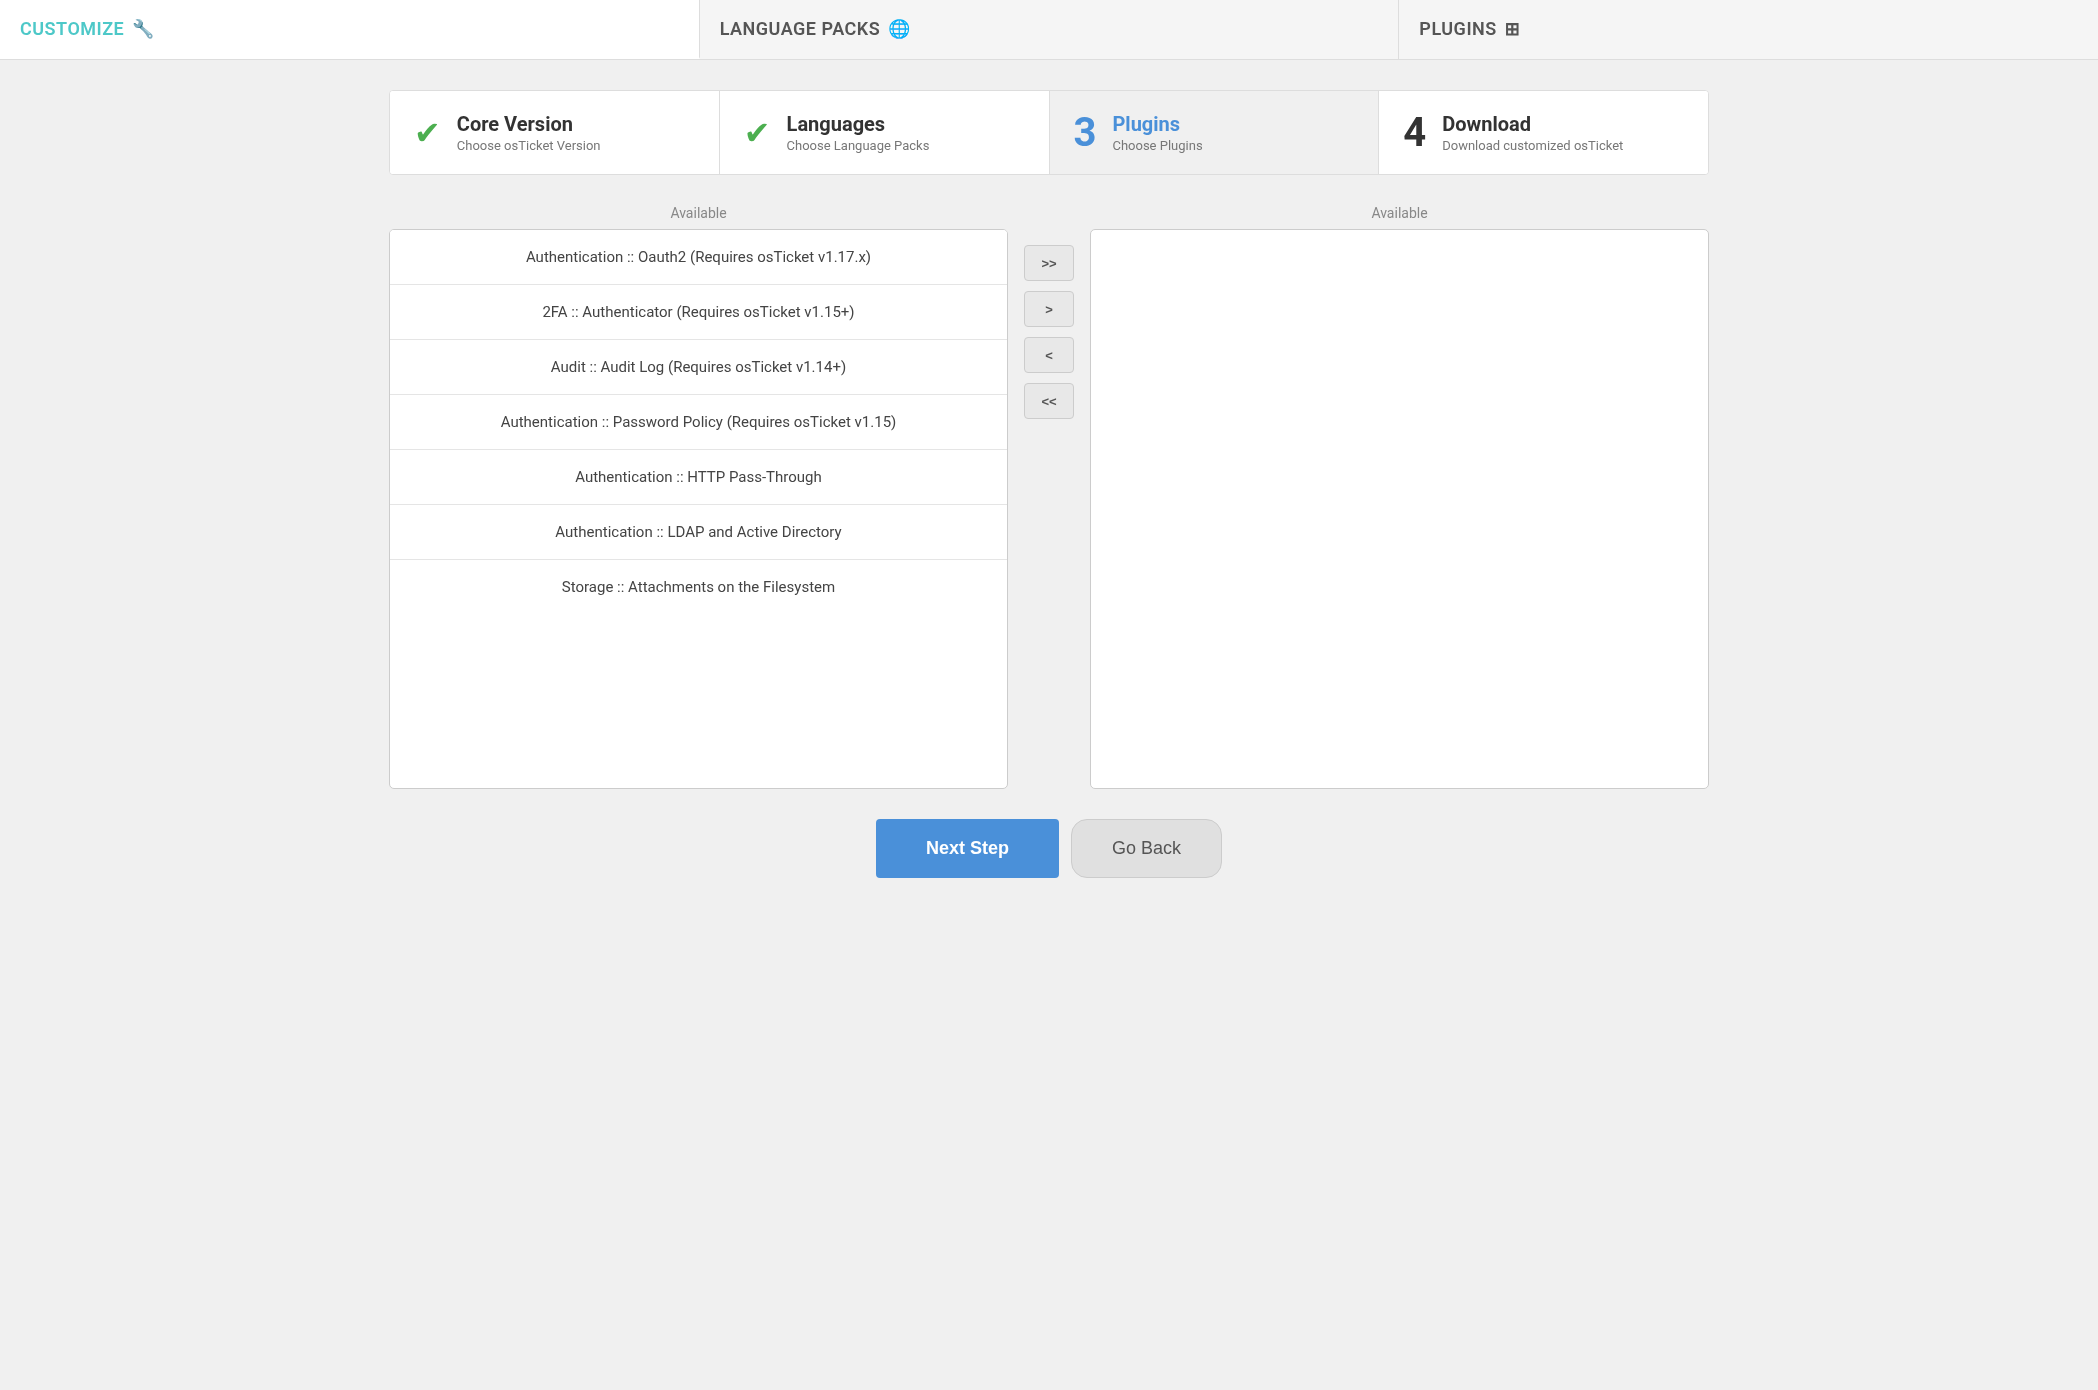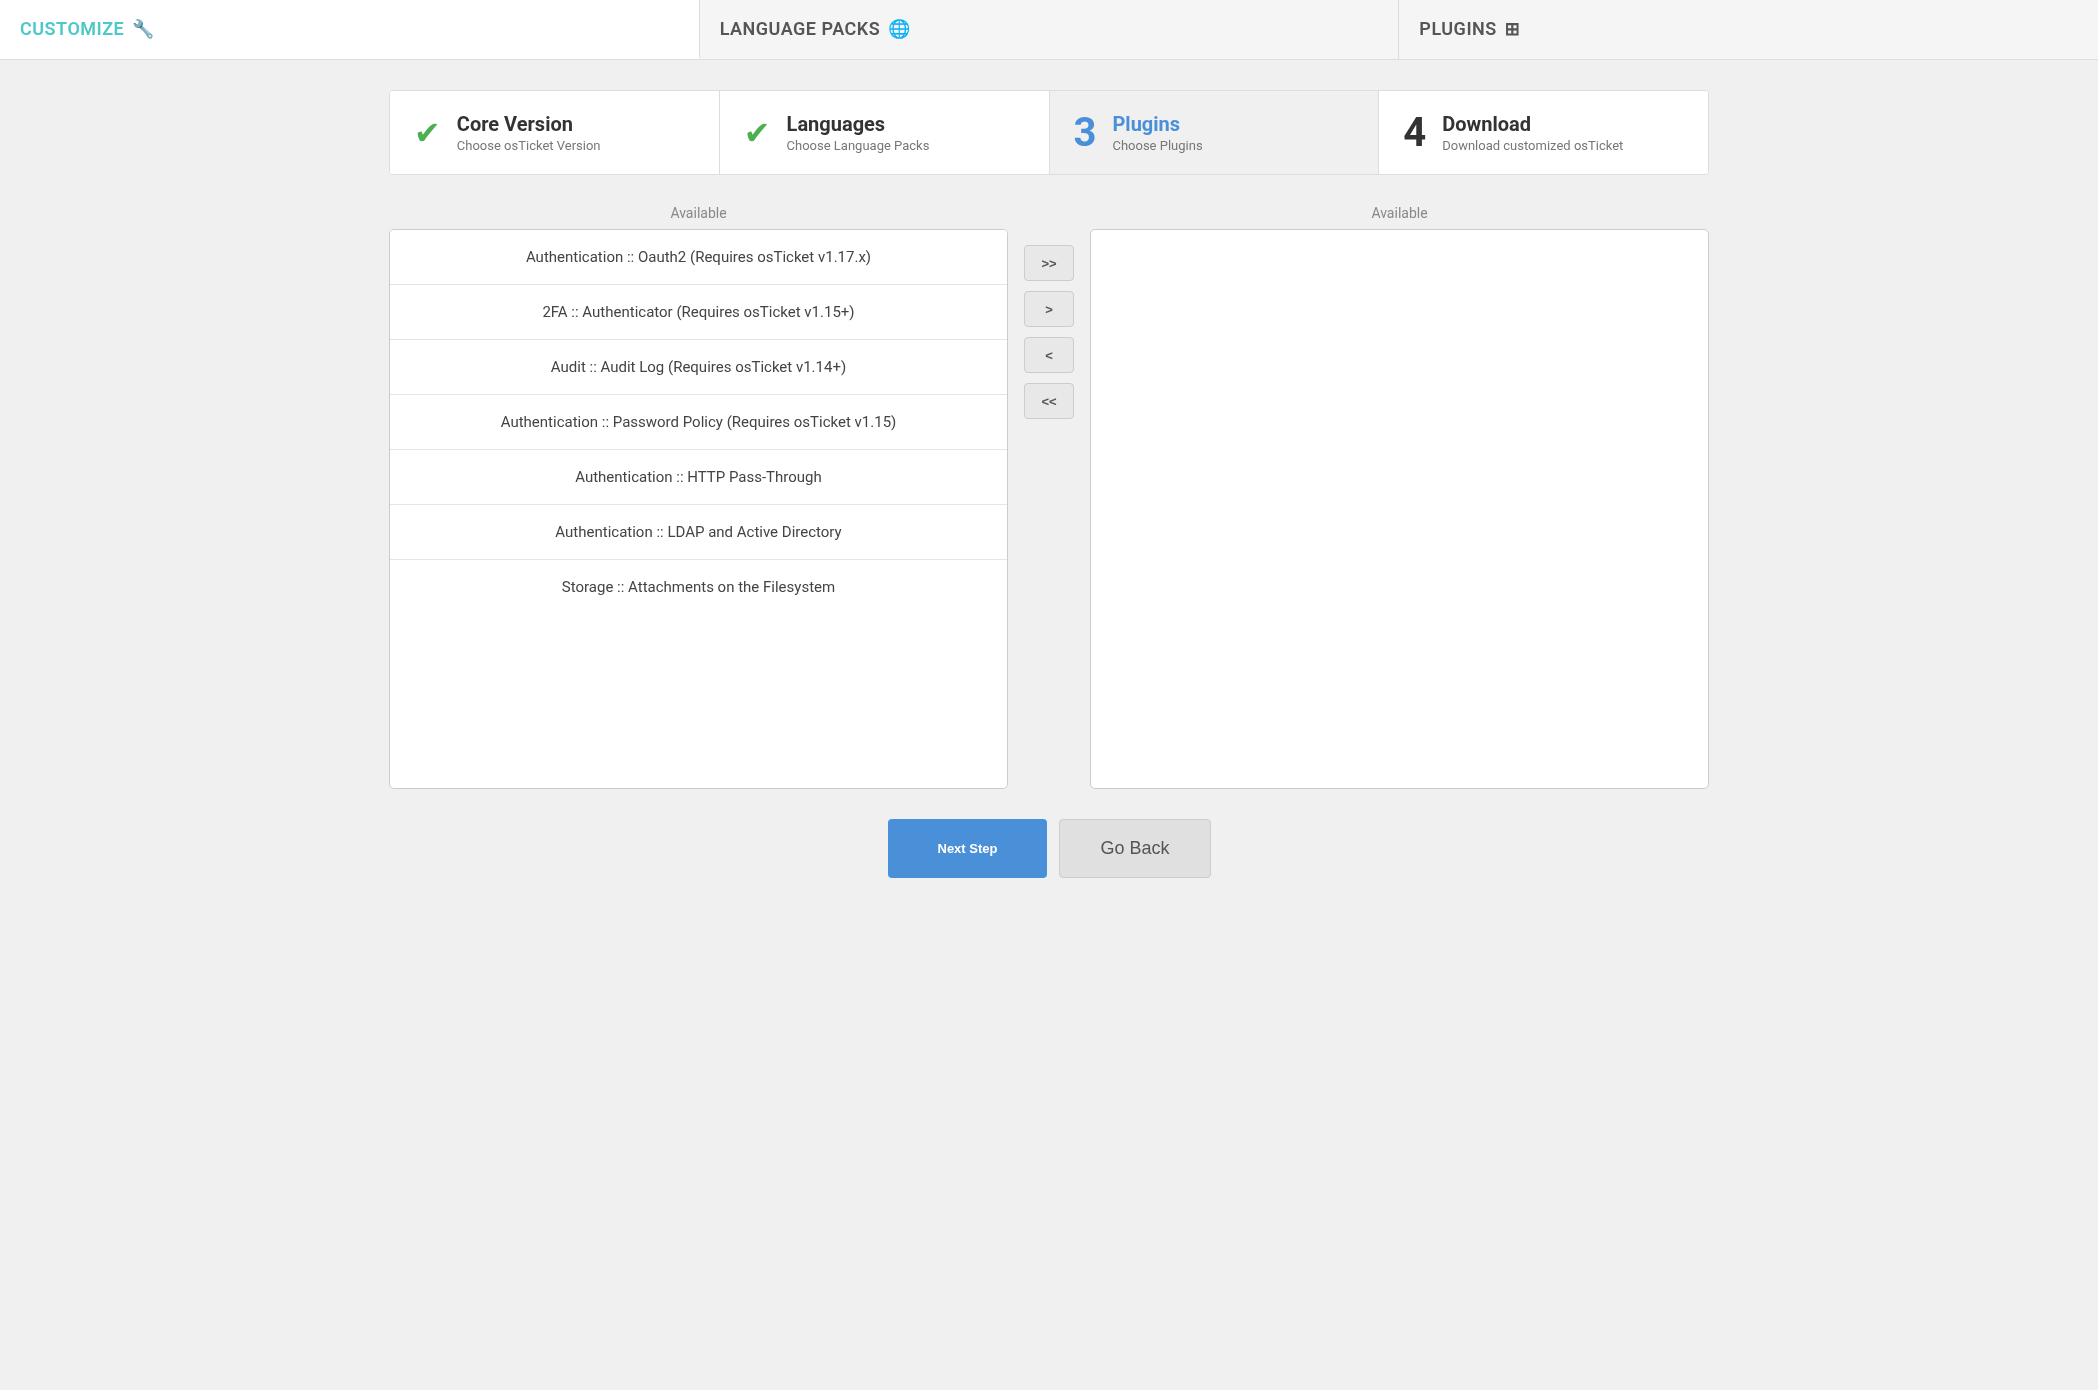--- a/index.html
+++ b/index.html
@@ -160,29 +160,29 @@
       justify-content: center;
       gap: 12px;
       margin-top: 30px;
     }
     .btn-next {
       background: #4a90d9;
       color: #fff;
       border: none;
       border-radius: 4px;
       padding: 8px 50px;
-      font-size: 13px;
+      font-size: 18px;
       font-weight: 600;
       cursor: pointer;
     }
     .btn-back {
       background: #e0e0e0;
       color: #555;
       border: 1px solid #ccc;
-      border-radius: 4px;
+      border-radius: 16px;
       padding: 18px 40px;
       font-size: 18px;
       font-weight: 500;
       cursor: pointer;
     }
 
     .columns-wrapper {
       display: flex;
       align-items: flex-start;
     }

